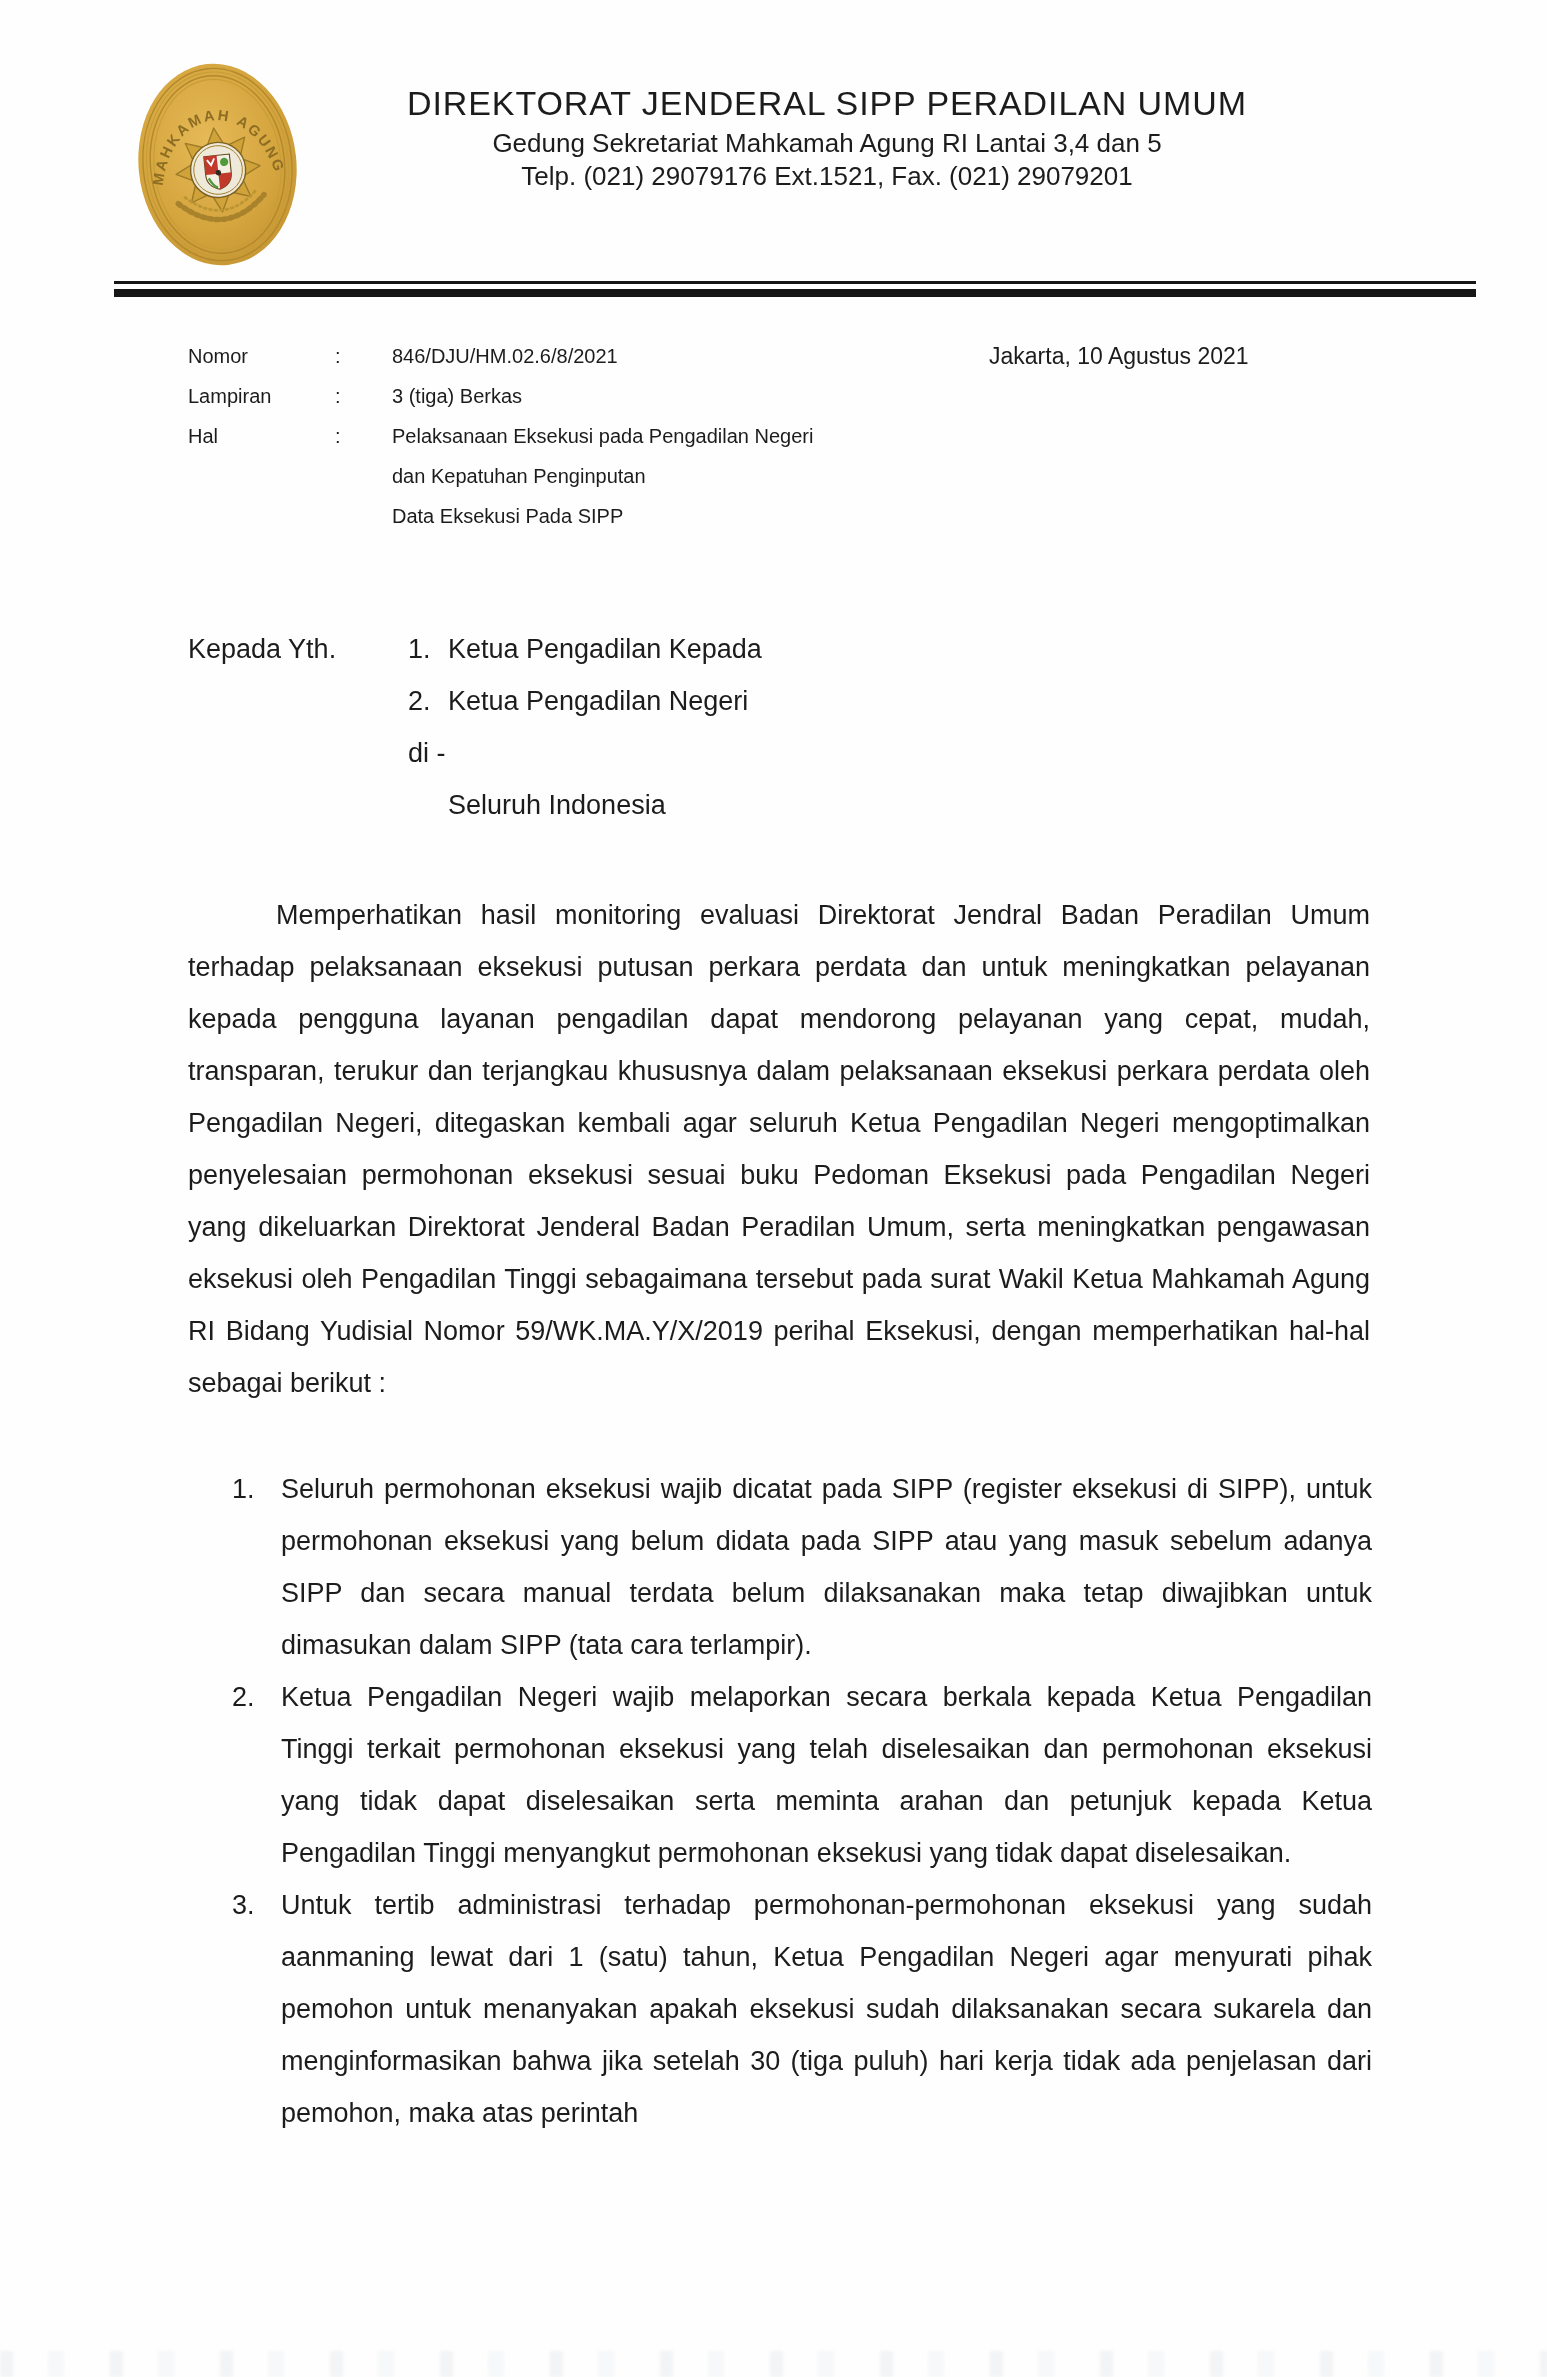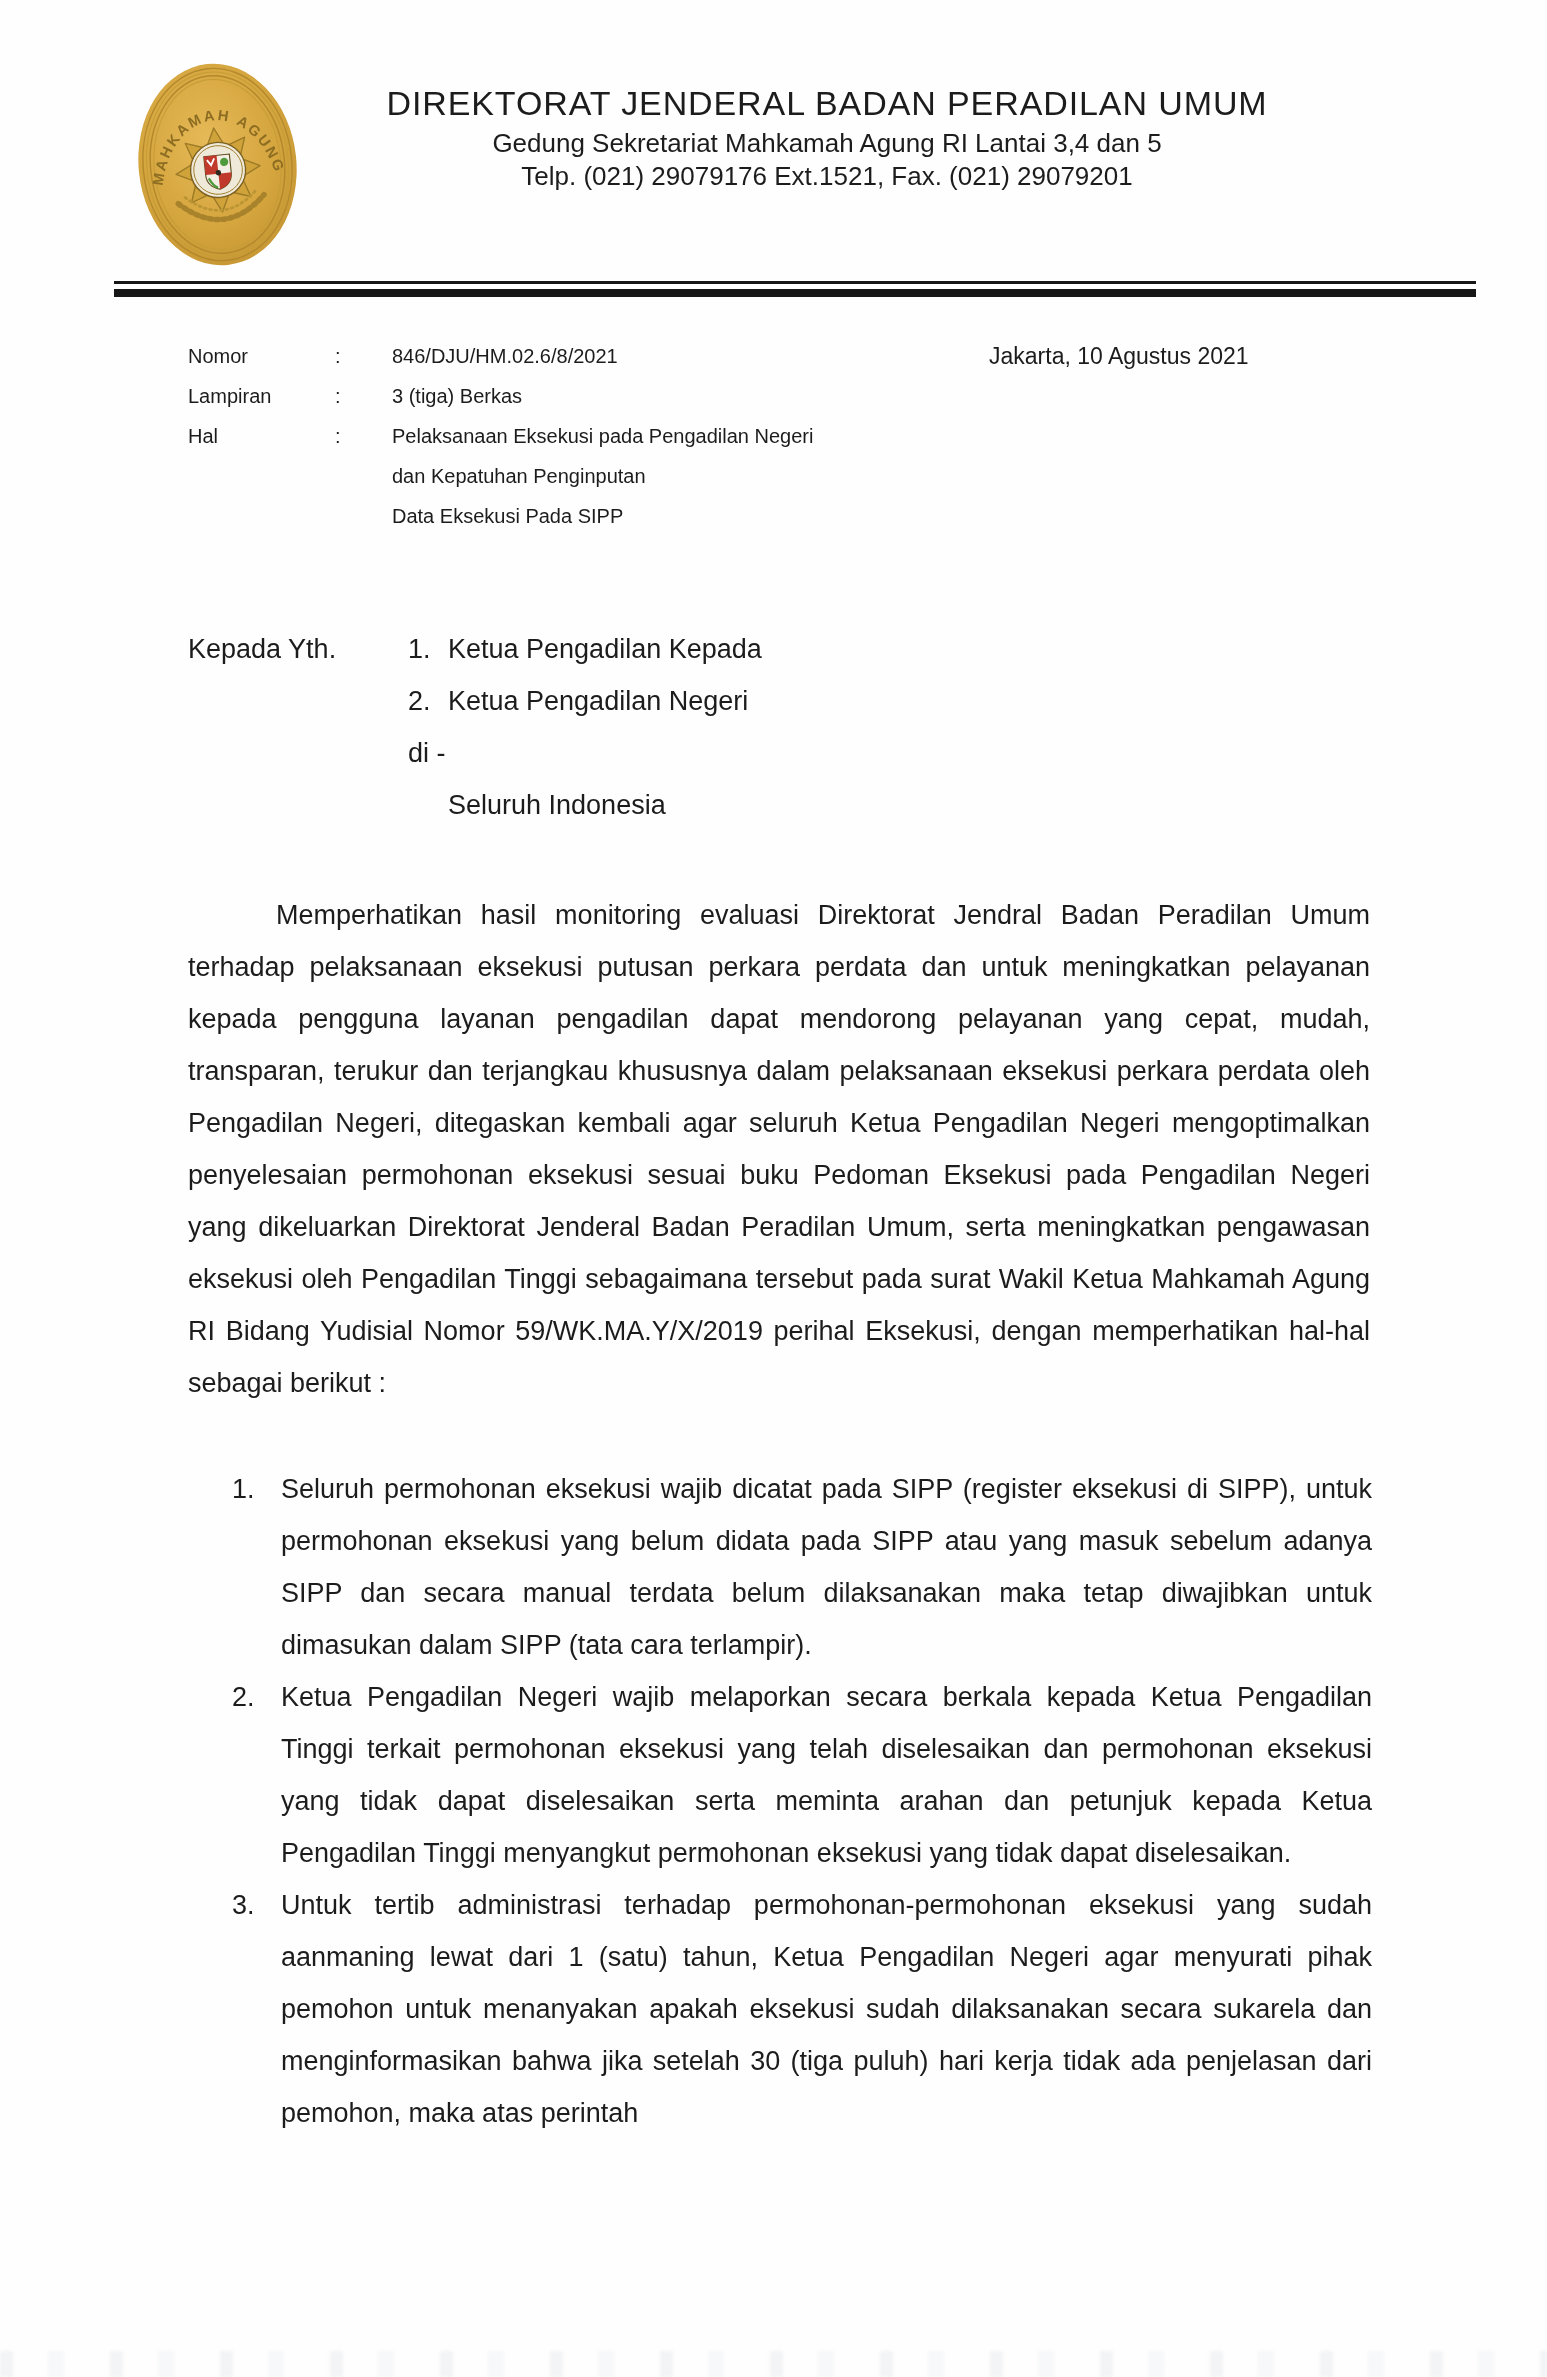--- a/index.html
+++ b/index.html
@@ -95,21 +95,21 @@
             <path d="M80 108 l4 6 l4 -7" stroke="#ffffff" stroke-width="2" fill="none"></path>
             <circle cx="91" cy="123" r="3" fill="#2e2a20"></circle>
           </g>
           <path d="M44 152 Q91 196 138 152" fill="none" stroke="#a8832c" stroke-width="6" stroke-dasharray="3 4.5" stroke-linecap="round"></path>
           <path d="M52 146 Q91 182 130 146" fill="none" stroke="#bb9534" stroke-width="3" stroke-dasharray="2 4" stroke-linecap="round"></path>
         </g>
       </svg>
     </div>
 
     <div class="lh-text">
-      <div class="lh2">DIREKTORAT JENDERAL BADAN PERADILAN UMUM</div>
+      <div class="lh2">DIREKTORAT JENDERAL SIPP PERADILAN UMUM</div>
       <div class="lh3">Gedung Sekretariat Mahkamah Agung RI Lantai 3,4 dan 5</div>
       <div class="lh5">Telp. (021) 29079176 Ext.1521, Fax. (021) 29079201</div>
     </div>
 
     <div class="rule"></div>
   </header>
 
   <section class="meta">
     <div class="meta-row">
       <span class="meta-label">Nomor</span>

